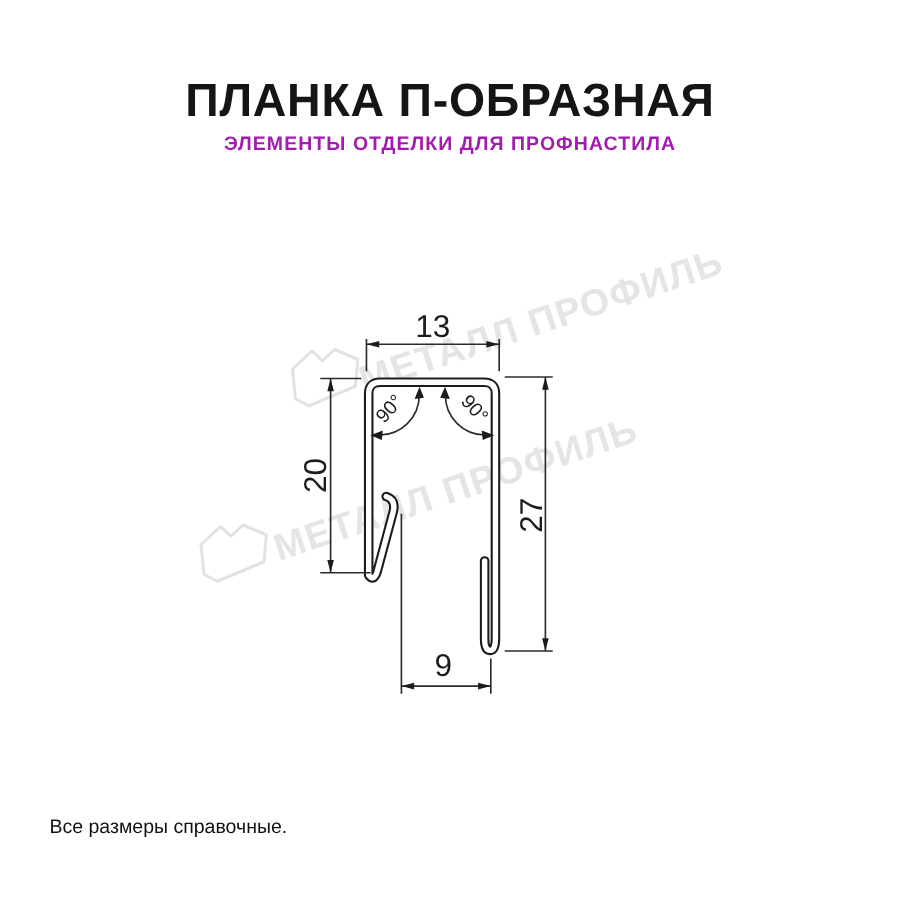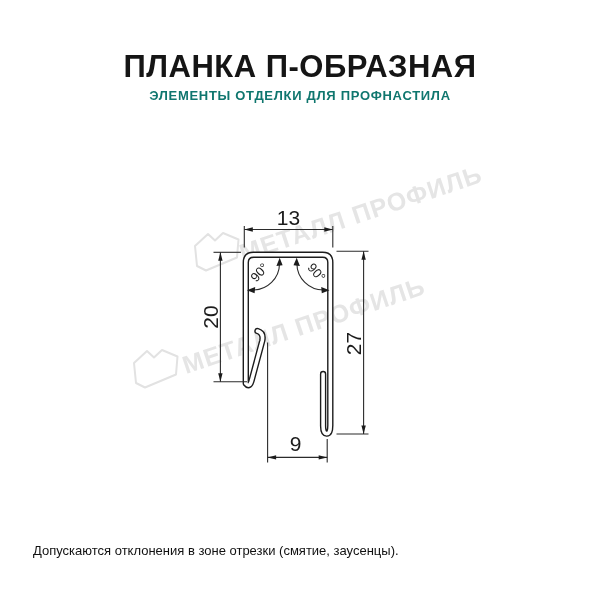--- a/index.html
+++ b/index.html
@@ -8,21 +8,21 @@
     background: #ffffff; overflow: hidden;
     font-family: "Liberation Sans", sans-serif;
   }
   .header { position: absolute; top: 50px; left: 0; width: 600px; text-align: center; }
   .title {
     font-size: 31px; line-height: 33px; font-weight: bold;
     color: #151515; letter-spacing: 0.5px; white-space: nowrap;
   }
   .subtitle {
     margin-top: 5px; font-size: 13px; font-weight: bold;
-    letter-spacing: 0.7px; color: #0f766e; white-space: nowrap;
+    letter-spacing: 0.7px; color: #a21caf; white-space: nowrap;
   }
   .drawing-svg { position: absolute; left: 0; top: 0; }
   .drawing-svg text { font-family: "Liberation Sans", sans-serif; }
   .dim-label   { font-size: 21px; fill: #1c1c1c; }
   .angle-label { font-size: 13px; fill: #1c1c1c; }
   .wm-text     { font-size: 25px; font-weight: bold; fill: #e5e5e5; letter-spacing: 1px; }
   .wm-logo     { fill: none; stroke: #e2e2e2; stroke-width: 2; stroke-linejoin: round; }
   .dim-line    { stroke: #2b2b2b; stroke-width: 1.1; fill: none; }
   .arrow       { fill: #1c1c1c; stroke: none; }
   .profile-black { fill: none; stroke: #1c1c1c; stroke-width: 6.4; stroke-linecap: round; stroke-linejoin: round; }
@@ -102,16 +102,16 @@
 
     <g>
       <path class="dim-line" d="M 296.9,263.5 A 26.5,26.5 0 0 0 323.9,290"></path>
       <polygon class="arrow" points="296.7,257.8 293.5,265.2 299.9,266"></polygon>
       <polygon class="arrow" points="329.5,290.2 321.2,287 321.8,293.3"></polygon>
       <text class="angle-label" text-anchor="middle" transform="rotate(48 317 272)" x="317" y="277">90°</text>
     </g>
   </svg>
 
   <div class="footer">
-    <div>Допускаются отклонения в зоне отрезки (смятие, заусенцы).</div>
+    <div>Все размеры справочные.</div>
   </div>
 
 </div>
 
 </body></html>

